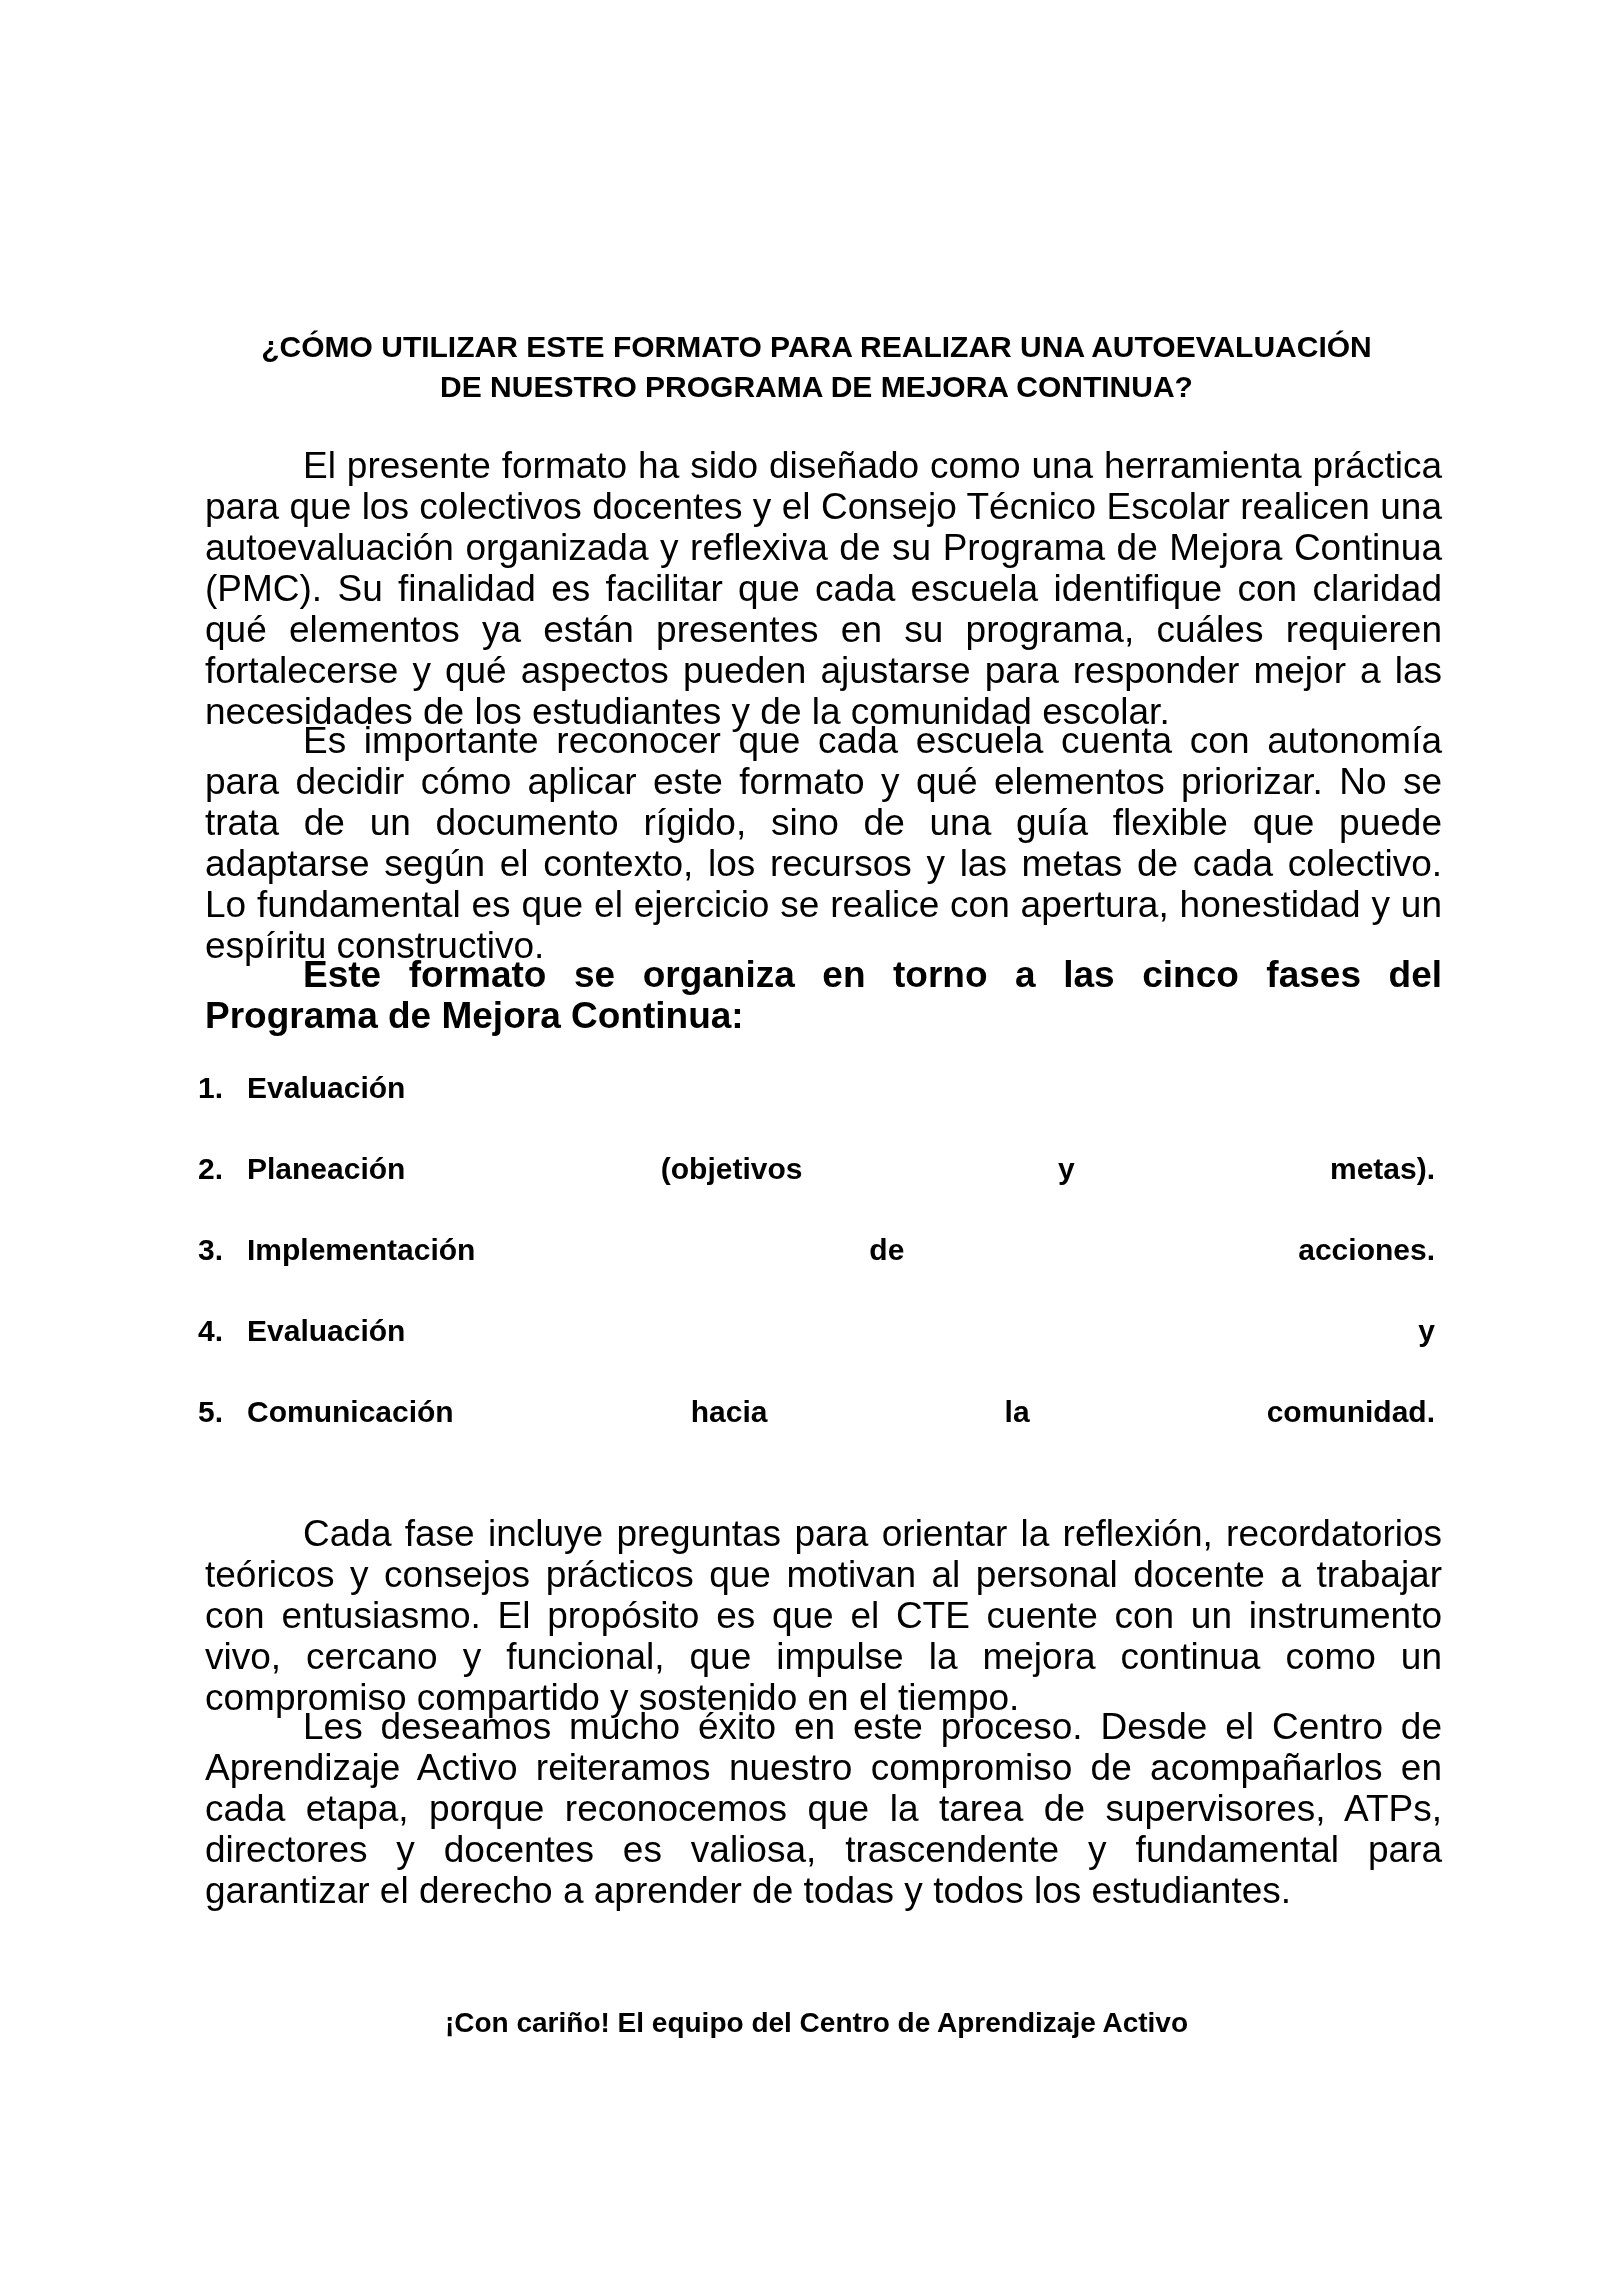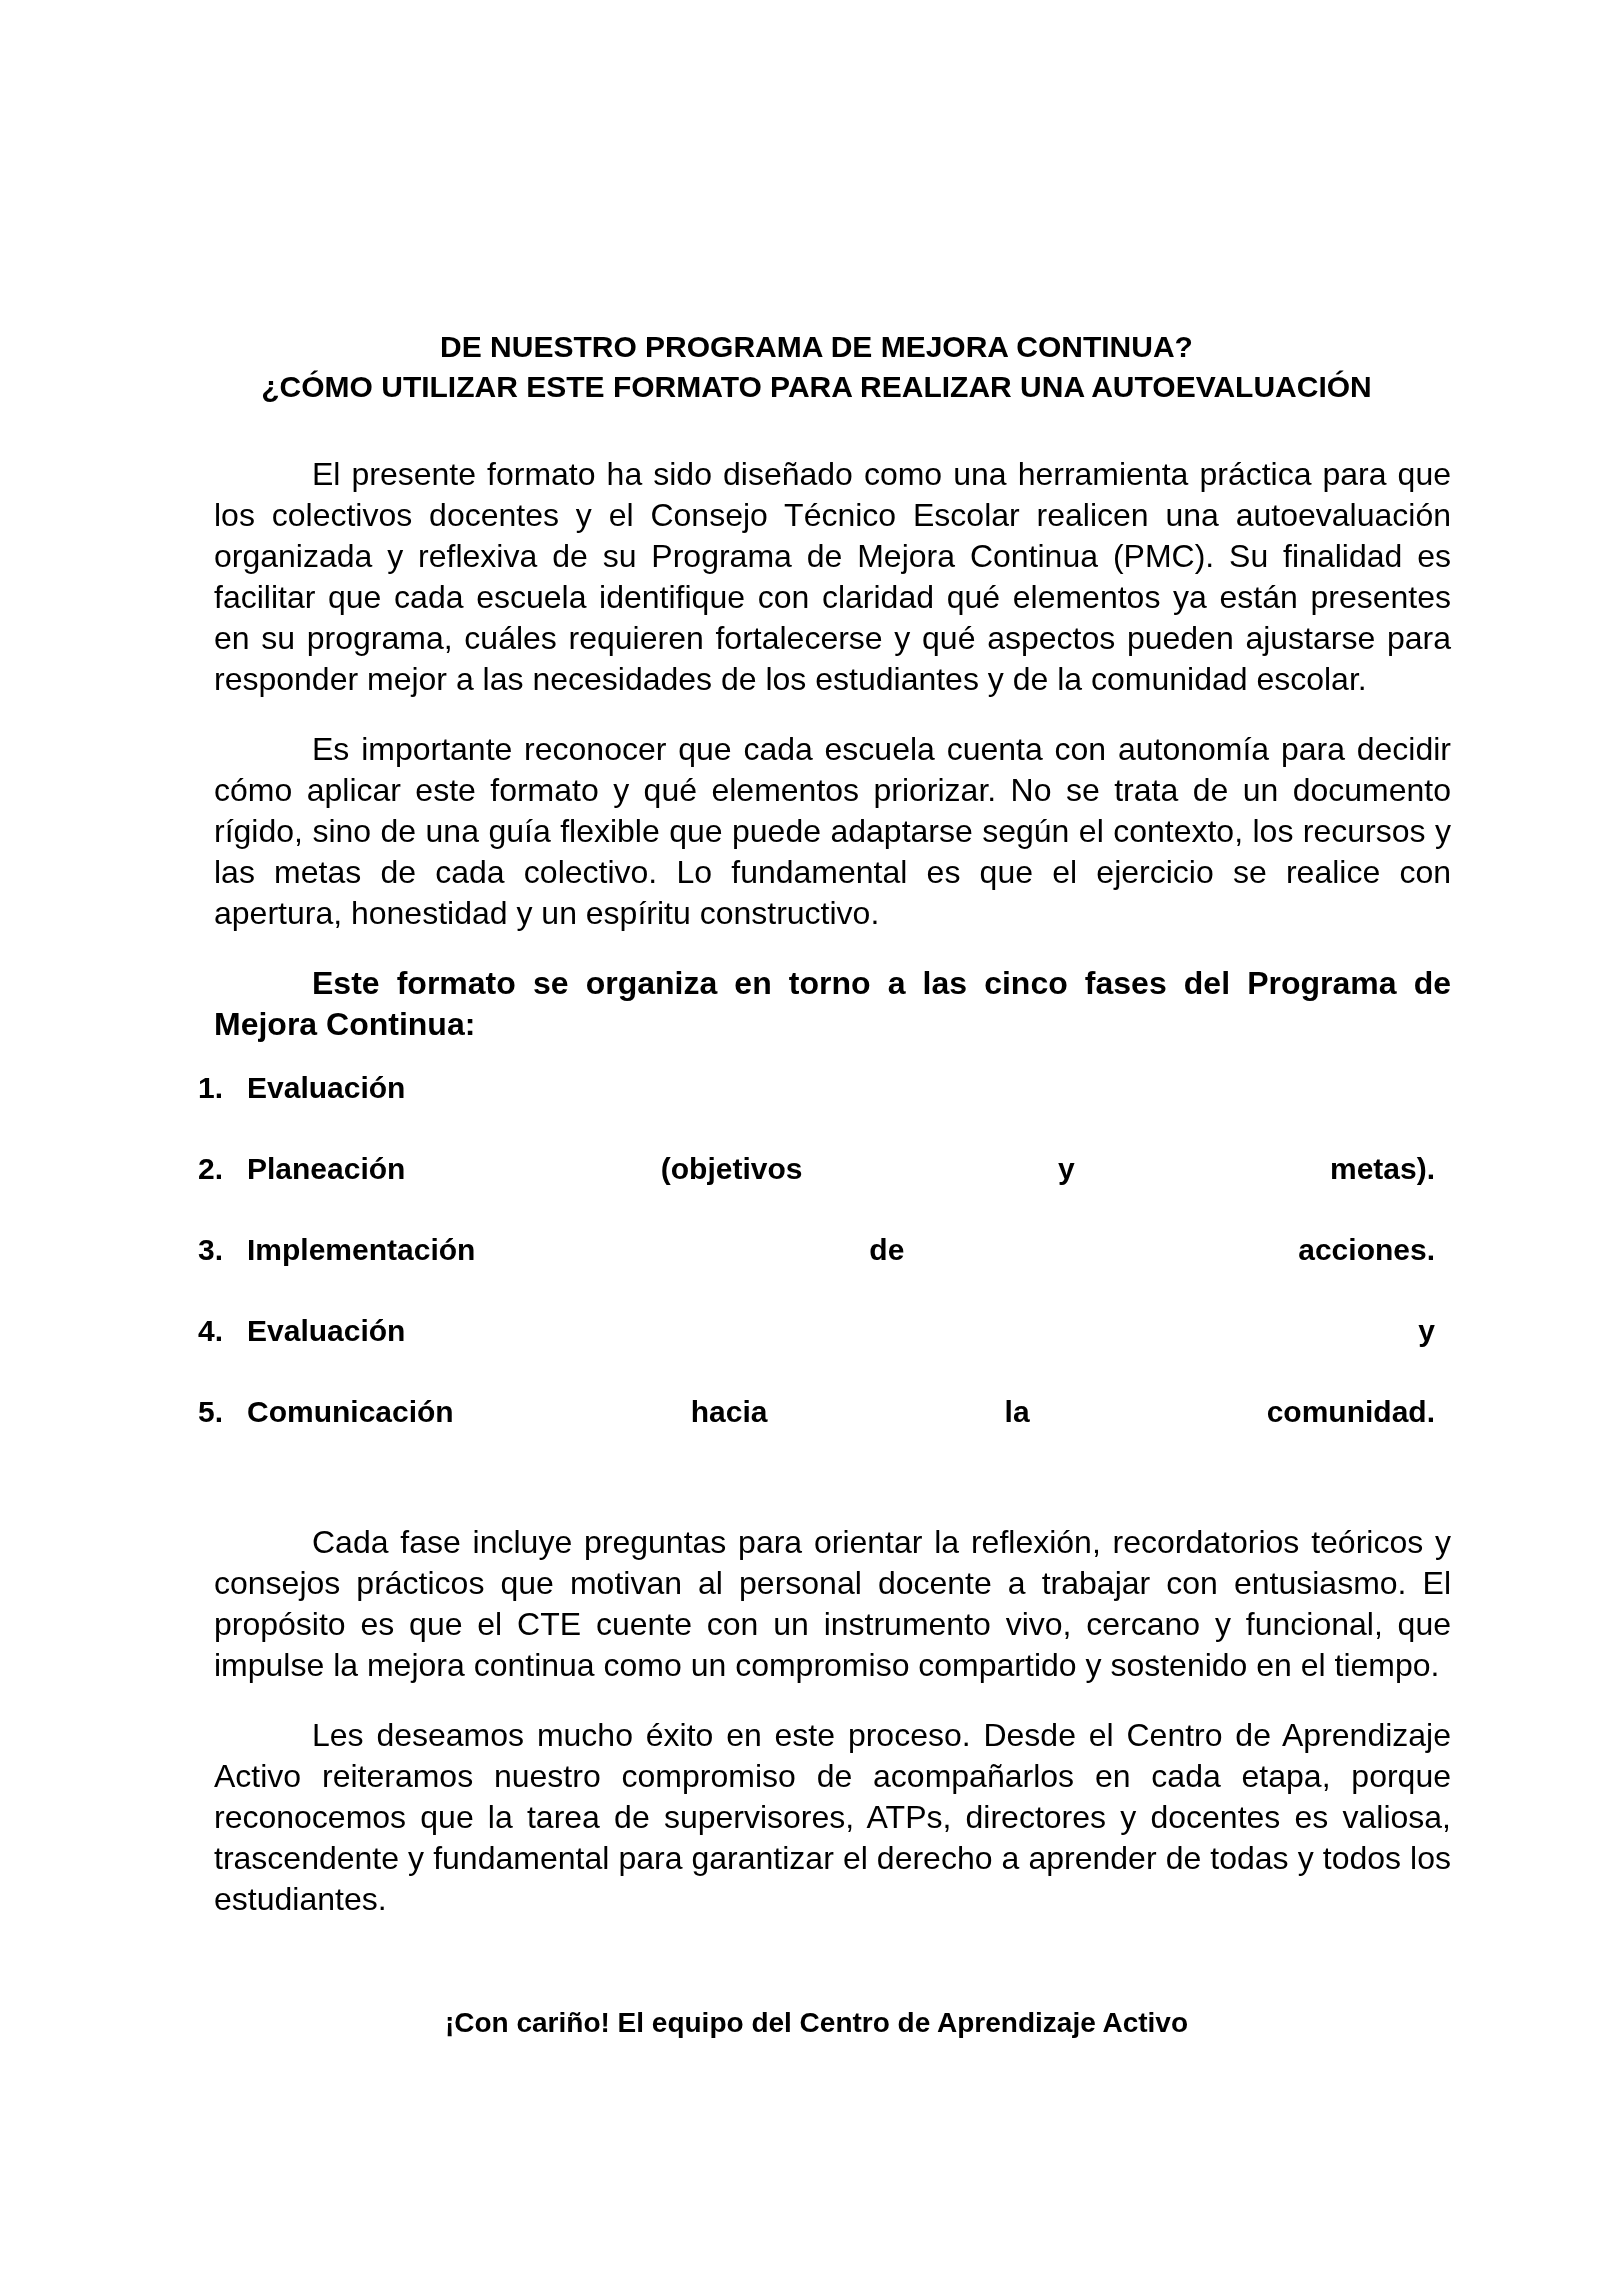--- a/index.html
+++ b/index.html
@@ -1,38 +1,38 @@
 <!DOCTYPE html>
 <html><head>
 <meta charset="utf-8">
 <style>
   html, body { margin: 0; padding: 0; background: #ffffff; }
   body { width: 1621px; height: 2292px; position: relative; overflow: hidden;
          font-family: "Liberation Sans", sans-serif; color: #000; }
   .page { position: absolute; left: 198px; top: 0; width: 1237px; }
   .title { position: absolute; top: 327px; left: 0; width: 1237px; text-align: center;
            font-weight: bold; font-size: 30px; line-height: 40px; }
-  .para { position: absolute; left: 0; width: 1237px; font-size: 32px; line-height: 41px;
-          text-align: justify; text-indent: 98px; margin: 16px; }
+  .para { position: absolute; left: 0; width: 1237px; font-size: 37px; line-height: 41px;
+          text-align: justify; text-indent: 98px; margin: 7px; }
   .para.bold { font-weight: bold; }
   .phases { position: absolute; left: 0; top: 1068px; width: 1237px; margin: 0; padding: 0; list-style: none; }
   .phase { display: flex; justify-content: space-between; height: 81px; line-height: 39px;
            font-weight: bold; font-size: 30px; padding-left: 49px; }
   .phase .num { display: inline-block; width: 49px; margin-left: -49px; }
   .phase .first { display: flex; }
   .closing { position: absolute; left: 0; top: 2003px; width: 1237px; text-align: center;
              font-weight: bold; font-size: 28px; line-height: 39px; }
 </style>
 </head>
 <body>
 
 <div class="page">
   <div class="title">
+    <div>¿CÓMO UTILIZAR ESTE FORMATO PARA REALIZAR UNA AUTOEVALUACIÓN</div>
     <div>DE NUESTRO PROGRAMA DE MEJORA CONTINUA?</div>
-    <div>¿CÓMO UTILIZAR ESTE FORMATO PARA REALIZAR UNA AUTOEVALUACIÓN</div>
   </div>
 
   <p class="para" style="top:438px;">El presente formato ha sido diseñado como una herramienta práctica para que los colectivos docentes y el Consejo Técnico Escolar realicen una autoevaluación organizada y reflexiva de su Programa de Mejora Continua (PMC). Su finalidad es facilitar que cada escuela identifique con claridad qué elementos ya están presentes en su programa, cuáles requieren fortalecerse y qué aspectos pueden ajustarse para responder mejor a las necesidades de los estudiantes y de la comunidad escolar.</p>
   <p class="para" style="top:713px;">Es importante reconocer que cada escuela cuenta con autonomía para decidir cómo aplicar este formato y qué elementos priorizar. No se trata de un documento rígido, sino de una guía flexible que puede adaptarse según el contexto, los recursos y las metas de cada colectivo. Lo fundamental es que el ejercicio se realice con apertura, honestidad y un espíritu constructivo.</p>
   <p class="para bold" style="top:947px;">Este formato se organiza en torno a las cinco fases del Programa de Mejora Continua:</p>
 
   <ol class="phases">
     <li class="phase">
       <span class="first">
           <span class="num">1.</span>

